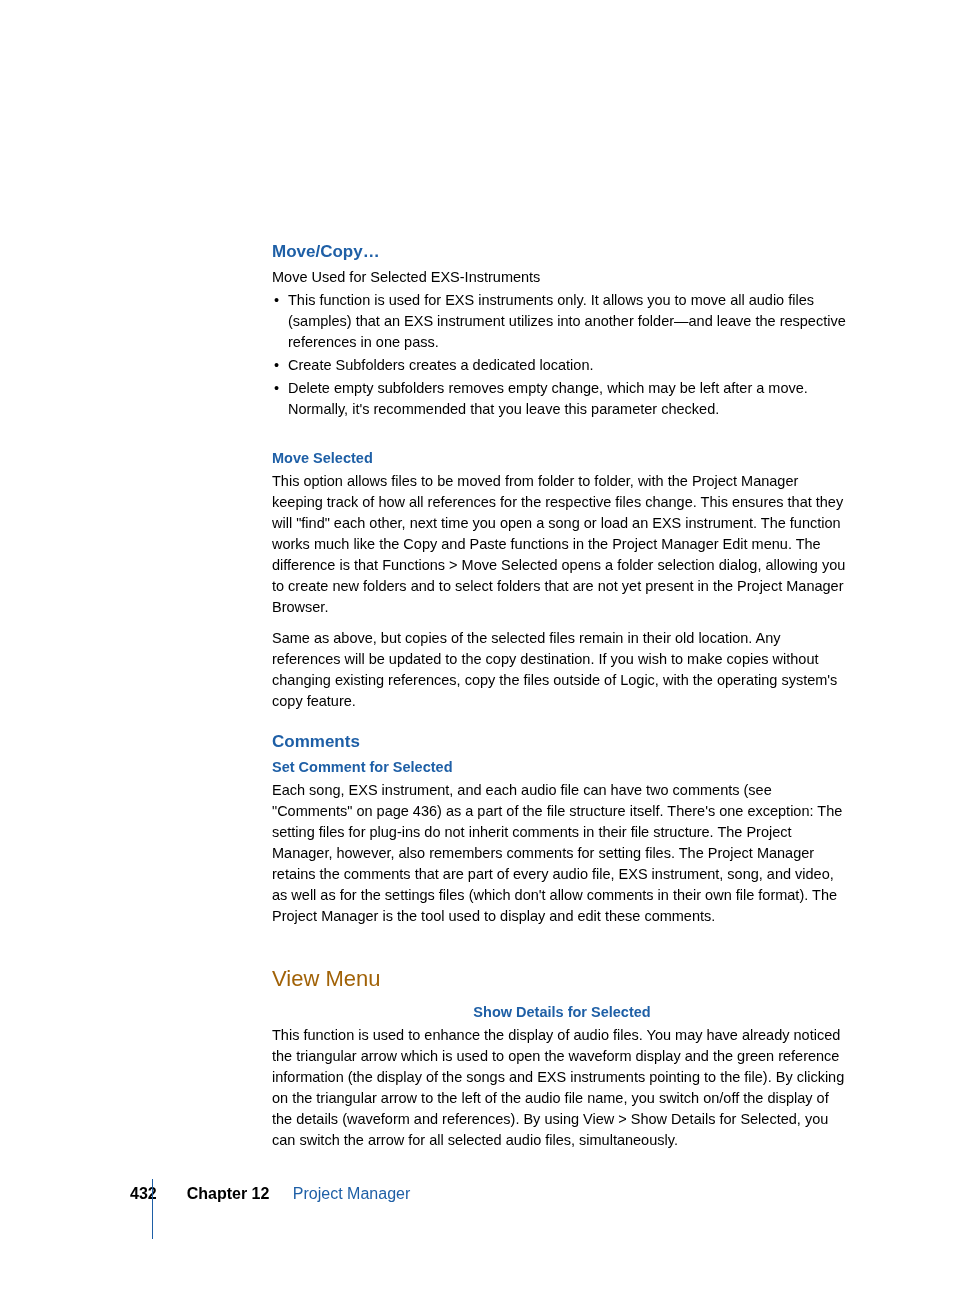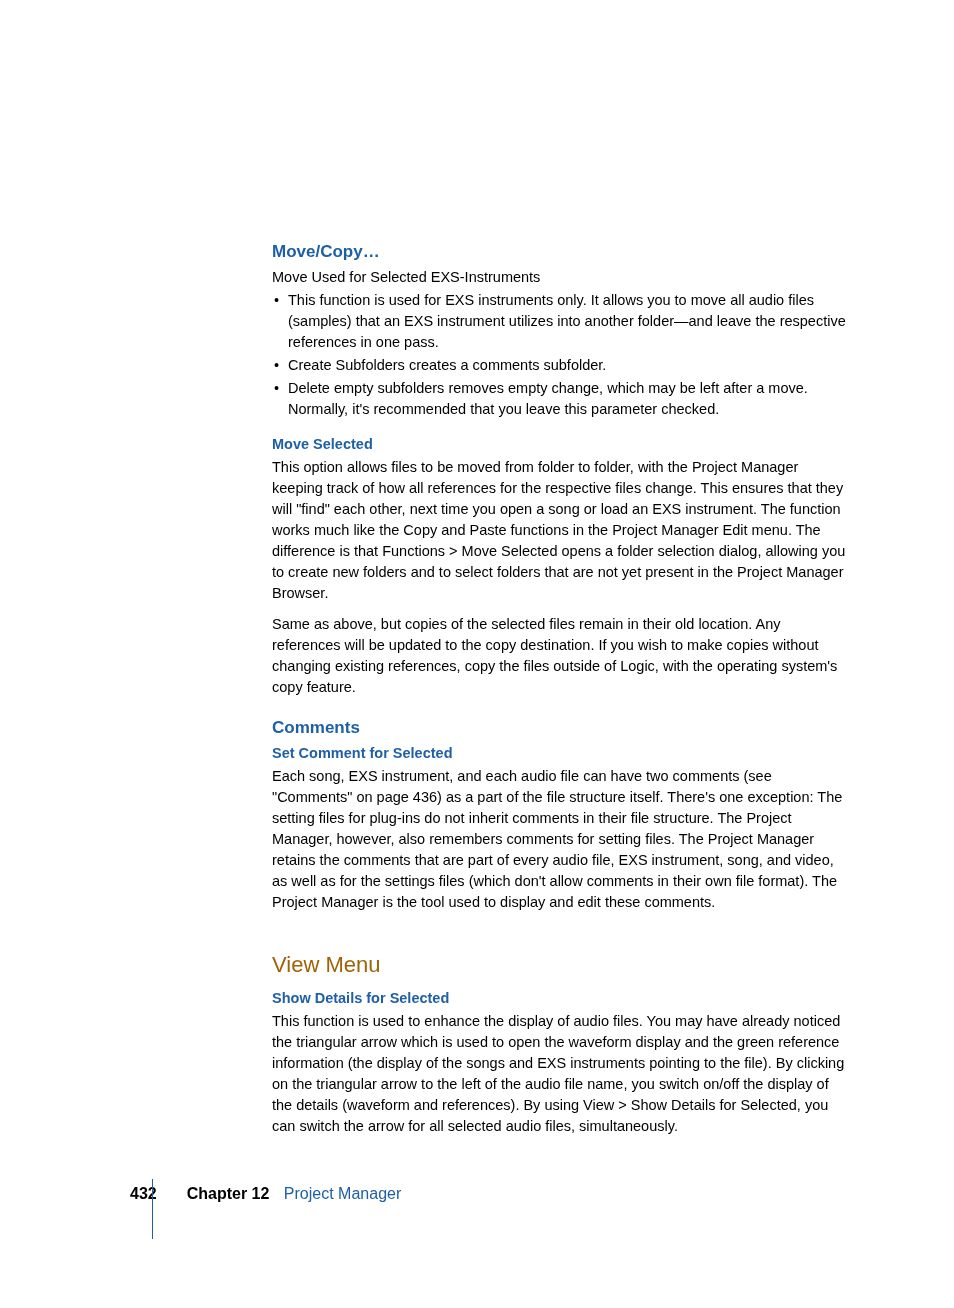--- a/index.html
+++ b/index.html
@@ -29,21 +29,21 @@
     color: #a16207;
     font-size: 22px;
     font-weight: 400;
     margin-bottom: 4px;
     margin-top: 36px;
   }
   .h3-blue {
     color: #1e5fa6;
     font-size: 14.5px;
     font-weight: 700;
-    margin-top: 14px;
+    margin-top: 28px;
     margin-bottom: 2px;
   }
   .para {
     margin-bottom: 0;
   }
   .bullets {
     list-style: none;
     margin-top: 2px;
   }
   .bullets li {
@@ -63,41 +63,41 @@
     position: absolute;
     left: 130px;
     top: 1185px;
     font-size: 16px;
     display: flex;
     align-items: center;
     gap: 30px;
   }
   .footer .pg { font-weight: 700; }
   .footer .chap { font-weight: 700; text-align: center; }
-  .footer .chap-title { color: #1e5fa6; margin-left: 10px; }
+  .footer .chap-title { color: #1e5fa6; margin-left: 19px; }
   .footer .vline {
     position: absolute;
     left: 22px;
     top: -6px;
     width: 1px;
     height: 60px;
     background: #1e5fa6;
   }
 </style>
 </head>
 <body>
 
 <div class="content">
 
   <div class="section">
     <div class="h2-blue">Move/Copy…</div>
     <div class="para">Move Used for Selected EXS-Instruments</div>
     <ul class="bullets">
       <li>This function is used for EXS instruments only. It allows you to move all audio files (samples) that an EXS instrument utilizes into another folder—and leave the respective references in one pass.</li>
-      <li><span class="italic">Create Subfolders</span><span> creates a comments subfolder.</span></li>
+      <li><span class="italic">Create Subfolders</span><span> creates a dedicated location.</span></li>
       <li><span class="italic">Delete empty subfolders</span><span> removes empty change, which may be left after a move. Normally, it's recommended that you leave this parameter checked.</span></li>
     </ul>
   </div>
 
   <div class="section">
     <div class="h3-blue">Move Selected</div>
     <div class="para"><span>This option allows files to be moved from folder to folder, with the Project Manager keeping track of how all references for the respective files change. This ensures that they will "find" each other, next time you open a song or load an EXS instrument. The function works much like the </span><span class="italic">Copy</span><span> and </span><span class="italic">Paste</span><span> functions in the Project Manager </span><span class="italic">Edit</span><span> menu. The difference is that </span><span class="italic">Functions &gt; Move Selected</span><span> opens a folder selection dialog, allowing you to create new folders and to select folders that are not yet present in the Project Manager Browser.</span></div>
   </div>
 
   <div class="section">
@@ -105,21 +105,21 @@
   </div>
 
   <div class="section" style="margin-top:18px;">
     <div class="h2-blue">Comments</div>
     <div class="h3-blue" style="margin-top:0;">Set Comment for Selected</div>
     <div class="para">Each song, EXS instrument, and each audio file can have two comments (see "Comments" on page 436) as a part of the file structure itself. There's one exception:  The setting files for plug-ins do not inherit comments in their file structure. The Project Manager, however, also remembers comments for setting files. The Project Manager retains the comments that are part of every audio file, EXS instrument, song, and video, as well as for the settings files (which don't allow comments in their own file format). The Project Manager is the tool used to display and edit these comments.</div>
   </div>
 
   <div class="section">
     <div class="h2-blue-large">View Menu</div>
-    <div class="h3-blue" style="margin-top:7px;">Show Details for Selected</div>
+    <div class="h3-blue" style="margin-top:7px;text-align:center;">Show Details for Selected</div>
     <div class="para"><span>This function is used to enhance the display of audio files. You may have already noticed the triangular arrow which is used to open the waveform display and the green reference information (the display of the songs and EXS instruments pointing to the file). By clicking on the triangular arrow to the left of the audio file name, you switch on/off the display of the details (waveform and references). By using </span><span class="italic">View &gt; Show Details for Selected</span><span>, you can switch the arrow for all selected audio files, simultaneously.</span></div>
   </div>
 
 </div>
 
 <div class="footer">
   <span class="pg">432</span>
   <div class="vline"></div>
   <span>
     <span class="chap">Chapter 12</span>

